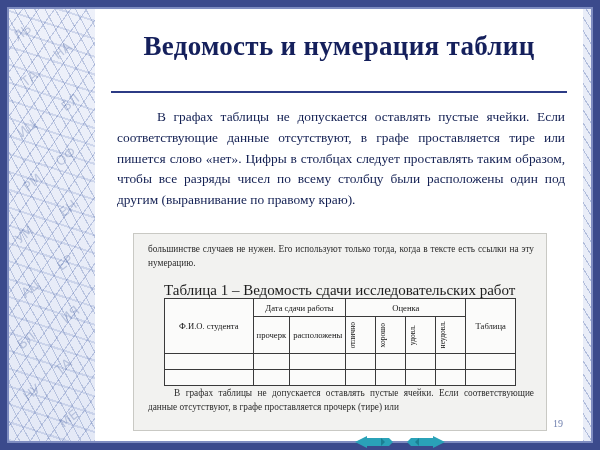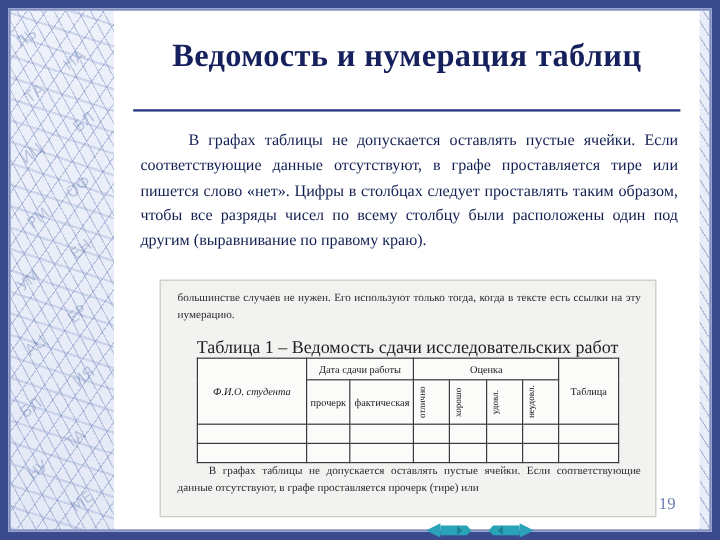--- a/index.html
+++ b/index.html
@@ -198,21 +198,21 @@
   }
   .nav svg { display: block; }
   .arrow-left { position: absolute; left: 42px; top: 1px; }
   .arrow-right { position: absolute; left: 92px; top: 1px; }
 
   .page-number {
     position: absolute;
     right: 20px;
     bottom: 12px;
     font-family: "Liberation Serif", serif;
-    font-size: 14px;
+    font-size: 10px;
     color: #6f7fae;
   }
 </style>
 </head>
 <body>
 
 <div class="slide">
 
   <div class="frame-outer"></div>
   <div class="frame-inner"></div>
@@ -245,28 +245,28 @@
 
     <div class="body-text">В графах таблицы не допускается оставлять пустые ячейки. Если соответствующие данные отсутствуют, в графе проставляется тире или пишется слово «нет». Цифры в столбцах следует проставлять таким образом, чтобы все разряды чисел по всему столбцу были расположены один под другим (выравнивание по правому краю).</div>
 
     <div class="scan">
       <div class="scan-top">большинстве случаев не нужен. Его используют только тогда, когда в тексте есть ссылки на эту нумерацию.</div>
       <div class="scan-caption">Таблица 1 – Ведомость сдачи исследовательских работ</div>
 
       <table>
         <tbody>
             <tr>
-          <th class="hdr" rowspan="2" style="width:104px;font-style:italic;">Ф.И.О. студента</th>
+          <th class="hdr" rowspan="2" style="width:104px;">Ф.И.О. студента</th>
           <th class="hdr" colspan="2" style="width:122px;text-align:center;">Дата сдачи работы</th>
           <th class="hdr" colspan="4" style="width:78px;">Оценка</th>
           <th class="hdr" rowspan="2" style="width:48px;">Таблица</th>
         </tr>
         <tr>
           <th style="height:14px;">прочерк</th>
-          <th>фактическая</th>
+          <th>расположены</th>
           <th class="vcell">
                 <div class="vert">отлично</div>
               </th>
           <th class="vcell">
                 <div class="vert">хорошо</div>
               </th>
           <th class="vcell">
                 <div class="vert">удовл.</div>
               </th>
           <th class="vcell">

